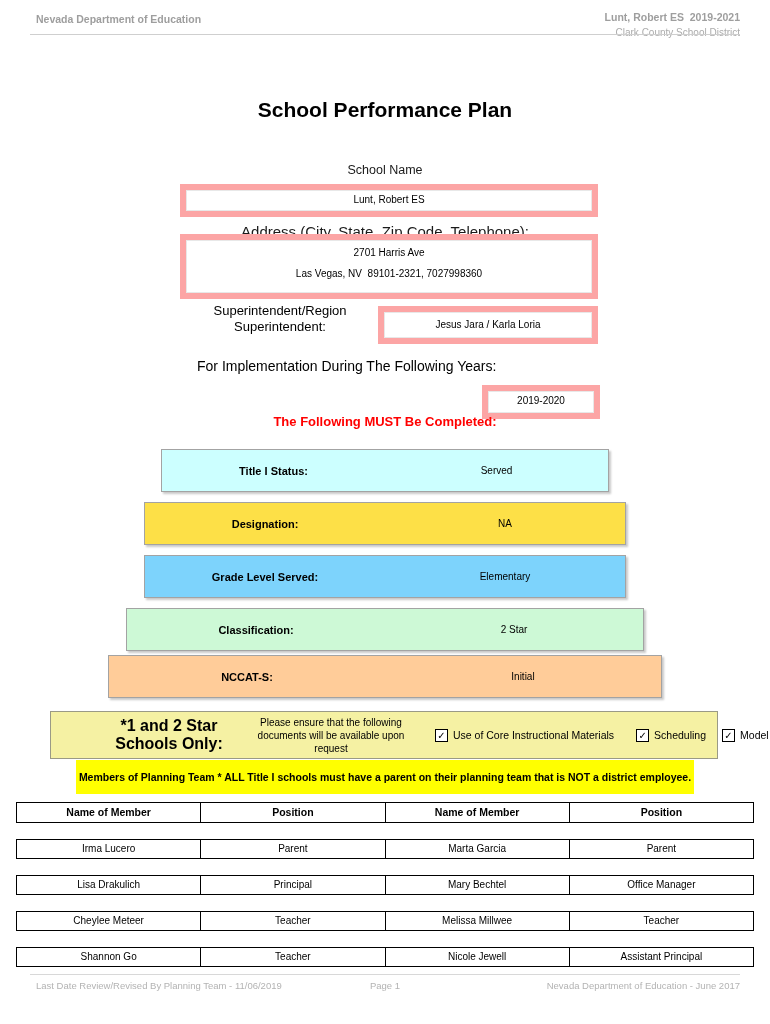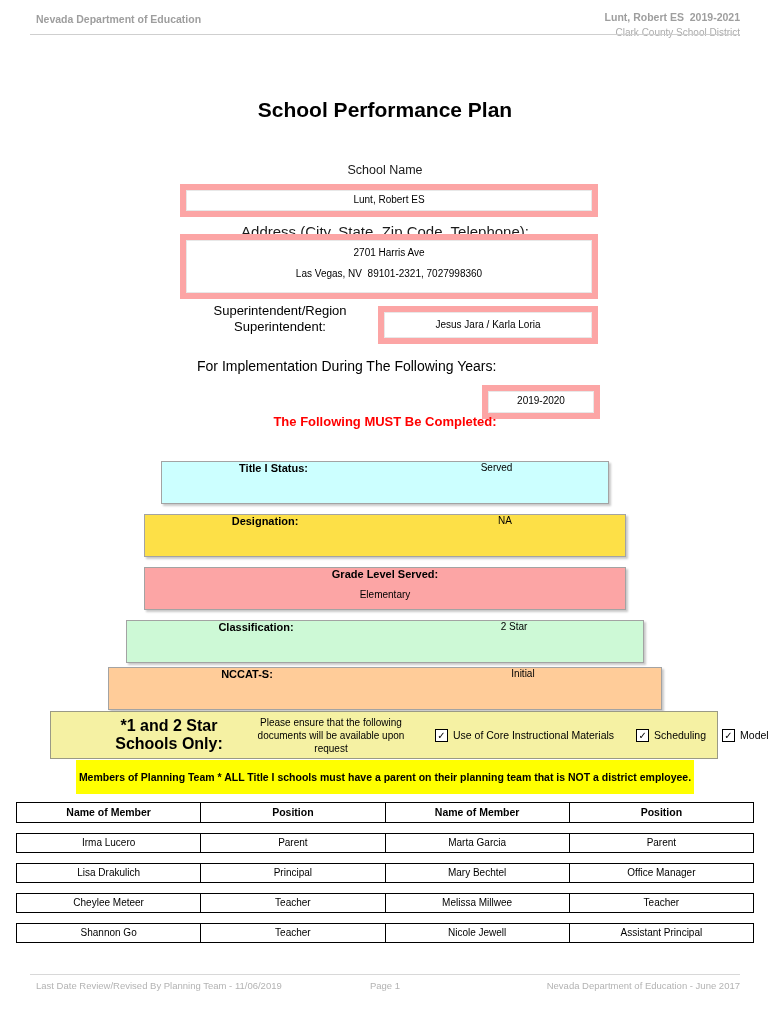--- a/index.html
+++ b/index.html
@@ -32,21 +32,21 @@
   .lbl-supt{position:absolute;left:180px;top:303px;width:200px;text-align:center;font-size:13px;line-height:16px;}
   .box-supt{left:378px;top:306px;width:208px;height:26px;}
   .box-supt .v{display:block;text-align:center;font-size:10px;padding-top:7px;}
   .lbl-years{position:absolute;left:197px;top:358px;font-size:14px;}
   .box-years{left:482px;top:353px;width:106px;height:22px;margin-top:32px;}
   .box-years .v{display:block;text-align:center;font-size:10px;padding-top:4px;}
   
   .red-notice{position:absolute;left:0;right:0;top:414px;text-align:center;font-size:13px;font-weight:bold;}
   
   .bar{position:absolute;left:50%;transform:translateX(-50%);height:41px;
-       display:flex;border:1px solid #a3a3a3;box-shadow:2px 2px 2px #c9c9c9;margin-top:12px;}
+       display:flex;align-items:center;border:1px solid #a3a3a3;box-shadow:2px 2px 2px #c9c9c9;}
   .bar-0{top:449px;width:446px;}
   .bar-1{top:502px;width:480px;}
   .bar-2{top:555px;width:480px;}
   .bar-3{top:608px;width:516px;}
   .bar-4{top:655px;width:552px;}
   .bar-label{flex:1;text-align:center;font-size:11px;font-weight:bold;}
   .bar-value{flex:1;text-align:center;font-size:10px;}
   
   .star-bar{position:absolute;left:50px;top:711px;width:666px;height:46px;border:1px solid #9a9a86;
             display:flex;align-items:center;}
@@ -57,21 +57,21 @@
   .cb-item.c1{margin-left:22px;}
   .cb-item.c2{margin-left:16px;}
   .cb-box{display:inline-block;width:11px;height:11px;border:1.5px solid #000;background:#fff;
           font-size:10px;line-height:11px;text-align:center;margin-right:5px;flex:0 0 auto;}
   .cb-label{font-size:10.5px;white-space:nowrap;}
   
   .pt-notice-wrap{position:absolute;left:0;right:0;top:767px;text-align:center;}
   .pt-notice{display:inline;font-size:10.5px;font-weight:600;padding:11px 3px;}
   
   .members{position:absolute;left:16px;top:802px;width:738px;}
-  .m-row{display:flex;border:1.5px solid #000;margin-bottom:10px;background:#fff;}
+  .m-row{display:flex;border:1.5px solid #000;margin-bottom:16px;background:#fff;}
   .m-cell{flex:1 1 25%;text-align:center;font-size:10px;padding:3px 2px 4px;border-right:1.5px solid #000;}
   .m-cell:last-child{border-right:none;}
   .m-row.head .m-cell{font-weight:bold;font-size:10.5px;}
   
   .ftr-rule{position:absolute;left:30px;right:30px;top:974px;border-top:1px solid #d8d8d8;}
   .ftr-left{position:absolute;left:36px;top:980px;font-size:9.5px;color:#b3b3b3;}
   .ftr-center{position:absolute;left:0;right:0;top:980px;text-align:center;font-size:9.5px;color:#b3b3b3;}
   .ftr-right{position:absolute;right:30px;top:980px;font-size:9.5px;color:#b3b3b3;}
 </style>
 </head>
@@ -115,21 +115,21 @@
   <div class="red-notice" style="color: rgb(255, 0, 0);">The Following MUST Be Completed:</div>
 
   <div class="bar bar-0" style="background-color: rgb(204, 255, 255);">
     <span class="bar-label">Title I Status:</span>
     <span class="bar-value">Served</span>
   </div>
   <div class="bar bar-1" style="background-color: #fde047;">
     <span class="bar-label">Designation:</span>
     <span class="bar-value">NA</span>
   </div>
-  <div class="bar bar-2" style="background-color: #fca5a5; flex-direction: column;">
+  <div class="bar bar-2" style="background-color: #7dd3fc;">
     <span class="bar-label">Grade Level Served:</span>
     <span class="bar-value">Elementary</span>
   </div>
   <div class="bar bar-3" style="background-color: rgb(205, 249, 214);">
     <span class="bar-label">Classification:</span>
     <span class="bar-value">2 Star</span>
   </div>
   <div class="bar bar-4" style="background-color: rgb(255, 204, 153);">
     <span class="bar-label">NCCAT-S:</span>
     <span class="bar-value">Initial</span>

